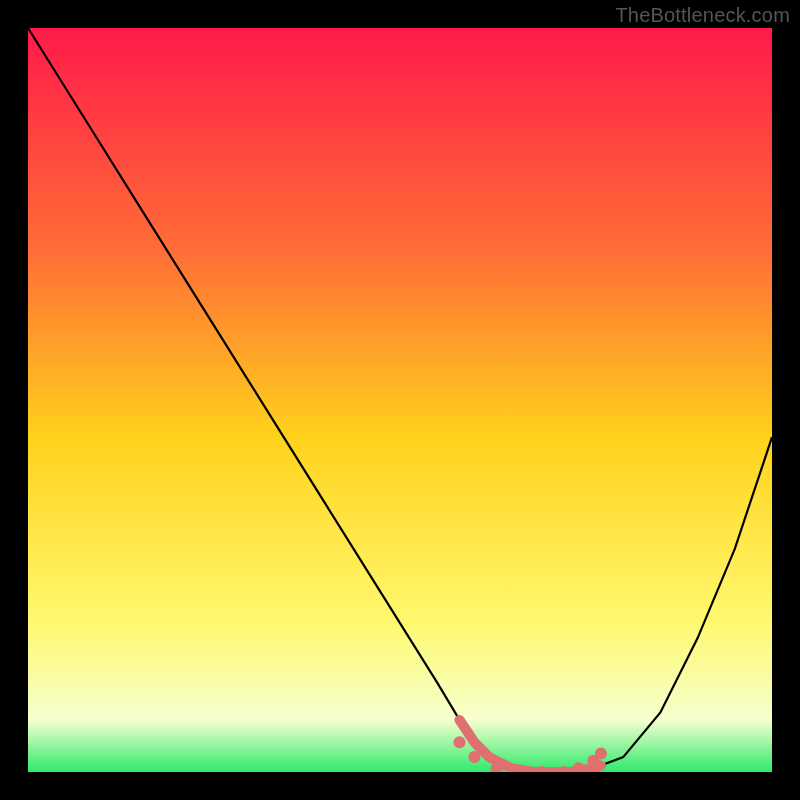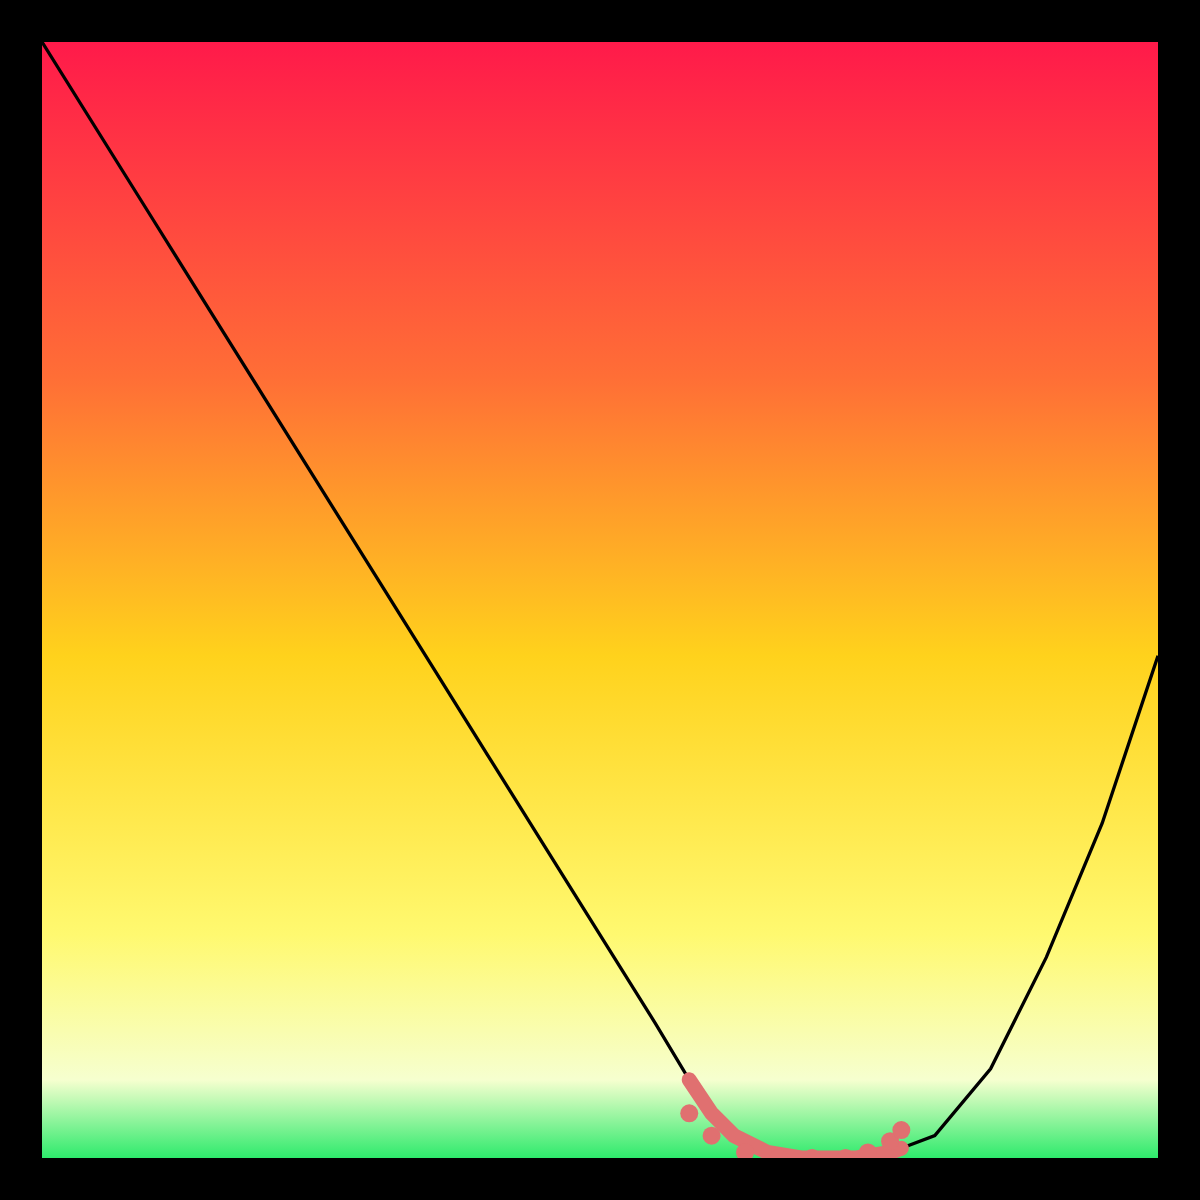--- a/index.html
+++ b/index.html
@@ -33,20 +33,21 @@
     left: 28px;
     width: 744px;
     height: 744px;
   }
   svg { display: block; }
 </style>
 </head>
 <body>
 
 <div class="frame">
+  <div class="watermark">TheBottleneck.com</div>
   <div class="plot">
     <svg id="chart-svg" width="744" height="744" viewBox="0 0 744 744">
       <defs>
         <linearGradient id="bg-grad" x1="0" y1="0" x2="0" y2="1">
           <stop id="g0" offset="0%" stop-color="#ff1a4a"></stop>
           <stop id="g1" offset="30%" stop-color="#ff6e36"></stop>
           <stop id="g2" offset="55%" stop-color="#ffd21c"></stop>
           <stop id="g3" offset="80%" stop-color="#fff970"></stop>
           <stop id="g4" offset="93%" stop-color="#f6ffcf"></stop>
           <stop id="g5" offset="100%" stop-color="#2eea6c"></stop>

